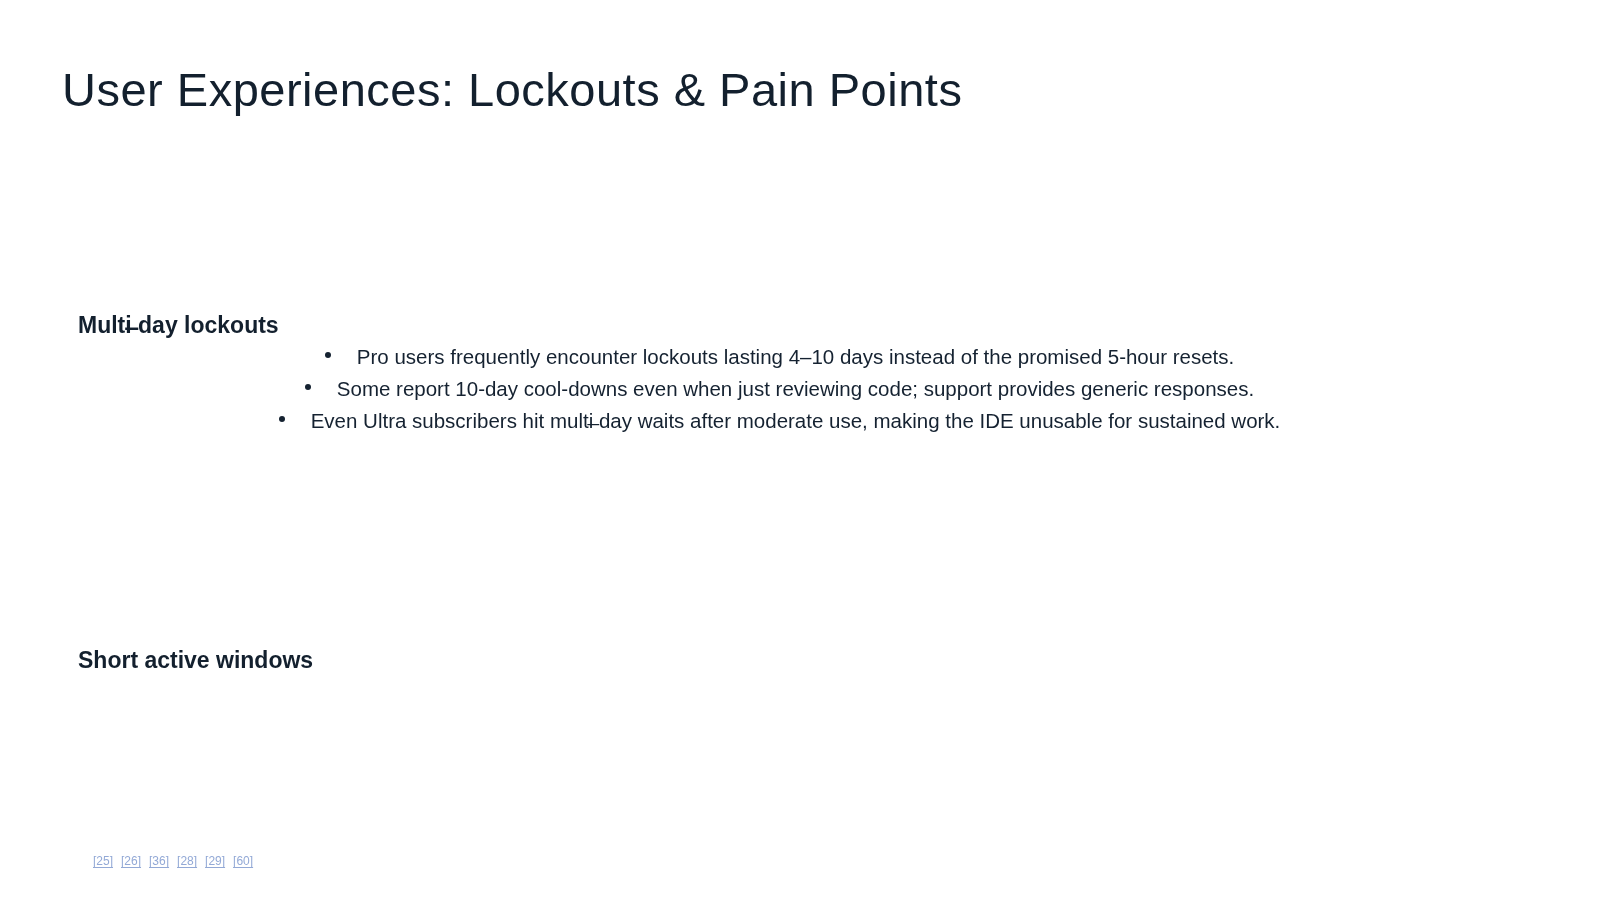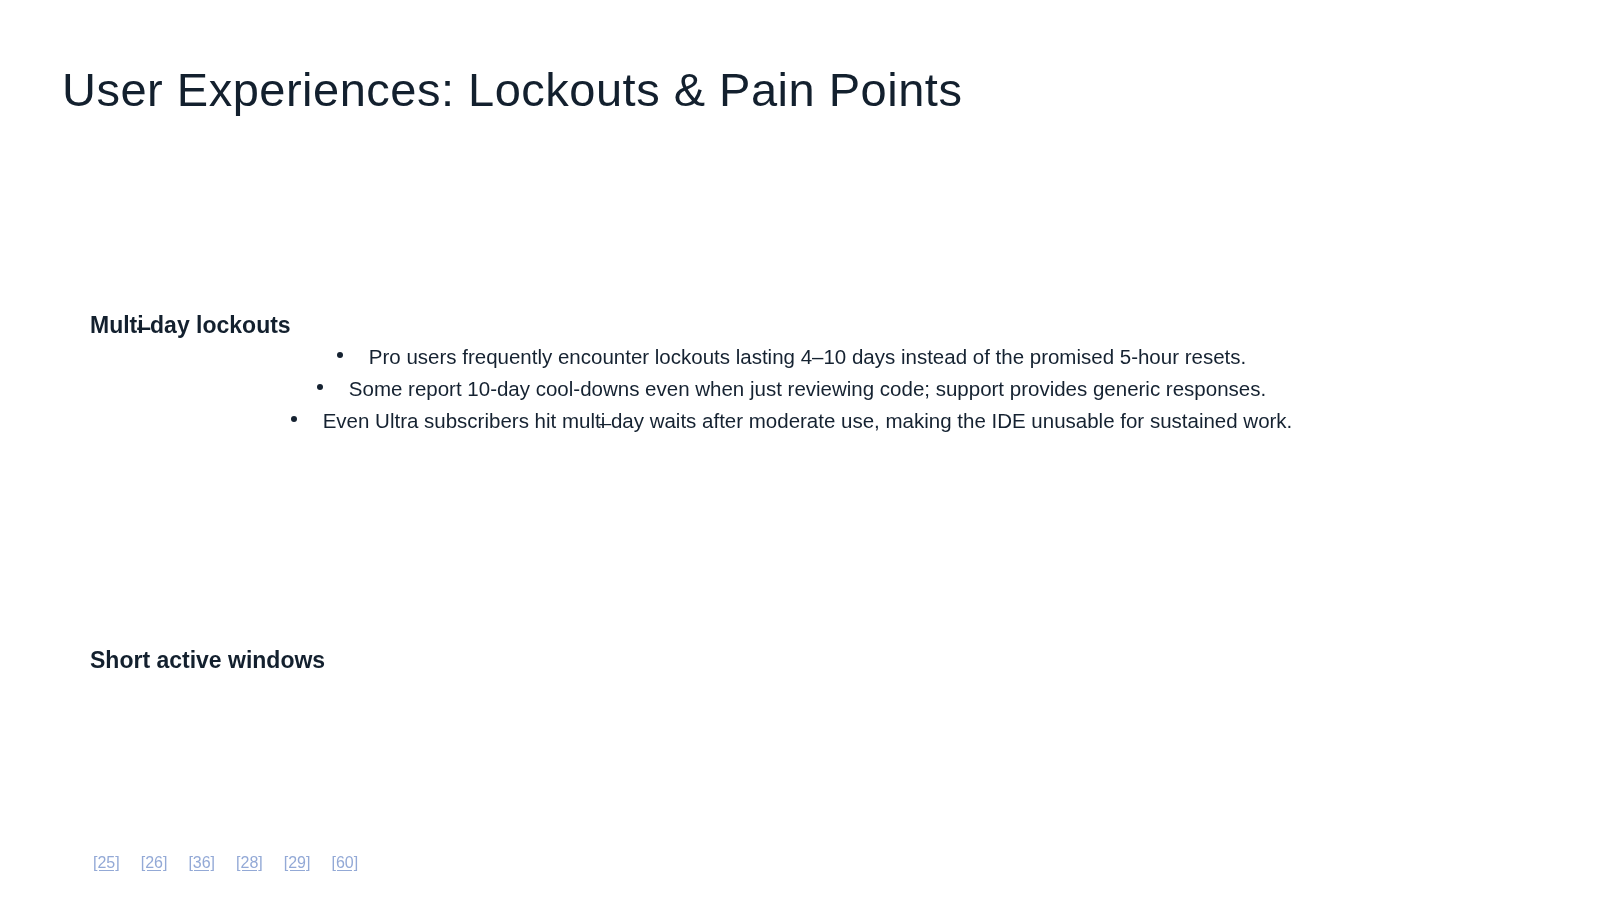--- a/index.html
+++ b/index.html
@@ -20,21 +20,21 @@
     position: absolute;
     left: 62px; top: 62px;
     font-size: 47px;
     font-weight: 400;
     letter-spacing: 0.5px;
     color: #13202e;
     white-space: nowrap;
   }
   .block {
     position: absolute;
-    left: 90px;
+    left: 78px;
     width: 1400px;
   }
   .block-1 { top: 309px; }
   .block-2 { top: 644px; }
   .block h2 {
     font-size: 23px;
     font-weight: 700;
     line-height: 32px;
     color: #13202e;
     white-space: nowrap;
@@ -55,22 +55,22 @@
     flex: none;
     width: 6px; height: 6px;
     border-radius: 50%;
     background: #152231;
     margin: 11px 26px 0 3px;
   }
   .citations {
     position: absolute;
     left: 93px; top: 854px;
     display: flex;
-    gap: 21px;
-    font-size: 16px;
+    gap: 8px;
+    font-size: 12px;
   }
   .citations a {
     color: #93a9d6;
     text-decoration: underline;
     text-underline-offset: 2px;
     cursor: pointer;
   }
 </style>
 </head>
 <body>

